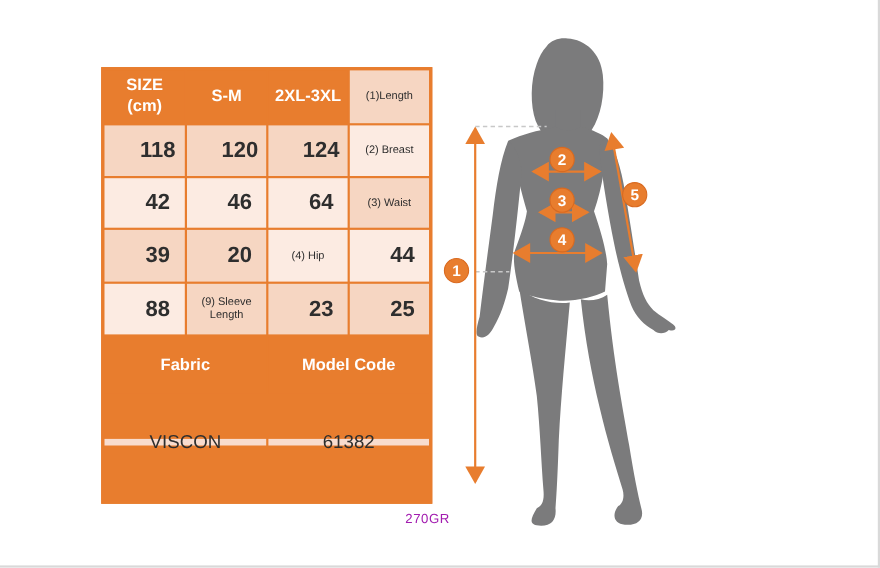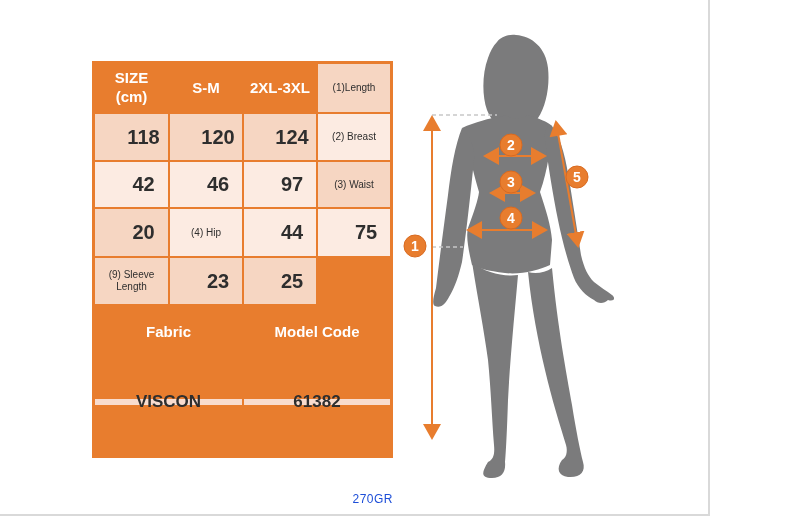--- a/index.html
+++ b/index.html
@@ -7,21 +7,21 @@
     --band-dark:#F6D6C2;
     --band-light:#FCEBE2;
     --band-mid:#F8DCCE;
     --gray-body:#7B7B7C;
     --text-dark:#2E2E2E;
     --dash:#C8C8C8;
   }
   *{margin:0;padding:0;box-sizing:border-box;}
   body{background:#fff;font-family:"Liberation Sans",sans-serif;}
   .page{
-    position:relative;width:710px;height:516px;background:#ffffff;
+    position:relative;width:800px;height:516px;background:#ffffff;
     border-right:2px solid #d9d9d9;border-bottom:2px solid #d9d9d9;
     overflow:hidden;
   }
   .size-table{
     position:absolute;left:92px;top:61px;width:301px;height:397px;
     background:var(--orange);
     border:3px solid var(--orange);
     display:grid;
     grid-template-columns:73px 72px 72px 72px;
     grid-template-rows:48px 46px 45px 47px 46px 52px 45px 1fr;
@@ -33,25 +33,25 @@
   }
   .cell.th{
     background:var(--orange);color:#ffffff;font-weight:bold;font-size:15px;
     white-space:pre-line;line-height:1.25;
   }
   .cell.label{font-size:10px;line-height:1.2;padding:0 2px;}
   .cell.value{font-size:20px;font-weight:600;padding-left:24px;}
   .row-dark{background:var(--band-dark);}
   .row-light{background:var(--band-light);}
   .row-mid{background:var(--band-mid);}
-  .cell.value2{font-size:17px;font-weight:700;margin-top:39px;}
+  .cell.value2{font-size:17px;font-weight:400;margin-top:39px;}
   .span2{grid-column:span 2;}
   .note{
-    position:absolute;left:92px;top:464px;width:301px;
-    text-align:right;font-size:12px;color:#1d4ed8;letter-spacing:0.5px;margin-top:28px;
+    position:absolute;left:108px;top:464px;width:301px;
+    text-align:right;font-size:12px;color:#a21caf;letter-spacing:0.5px;
   }
   .figure{position:absolute;left:400px;top:30px;}
   .body-shape{fill:var(--gray-body);stroke:none;}
   .meas-line{stroke:var(--orange);stroke-width:2;fill:none;}
   .dash-line{stroke:var(--dash);stroke-width:1.5;stroke-dasharray:4 3;fill:none;}
   .marker-circle{fill:var(--orange);stroke:#D96A20;stroke-width:1;}
   .marker-num{
     fill:#ffffff;font-family:"Liberation Sans",sans-serif;
     font-size:14px;font-weight:bold;text-anchor:middle;
   }
@@ -69,28 +69,29 @@
     <div class="cell th">2XL-3XL</div>
 
     <div class="cell label row-dark">(1)Length</div>
     <div class="cell value row-dark">118</div>
     <div class="cell value row-dark">120</div>
     <div class="cell value row-dark">124</div>
 
     <div class="cell label row-light">(2) Breast</div>
     <div class="cell value row-light">42</div>
     <div class="cell value row-light">46</div>
-    <div class="cell value row-light">97</div>
+    <div class="cell value row-light">64</div>
 
     <div class="cell label row-dark">(3) Waist</div>
+    <div class="cell value row-dark">39</div>
     <div class="cell value row-dark">20</div>
 
     <div class="cell label row-light">(4) Hip</div>
     <div class="cell value row-light">44</div>
-    <div class="cell value row-light">75</div>
+    <div class="cell value row-light">88</div>
 
     <div class="cell label row-dark">(9) Sleeve Length</div>
     <div class="cell value row-dark">23</div>
     <div class="cell value row-dark">25</div>
 
     <div class="cell th span2">Fabric</div>
     <div class="cell th span2">Model Code</div>
 
     <div class="cell value2 row-mid span2">VISCON</div>
     <div class="cell value2 row-mid span2">61382</div>

